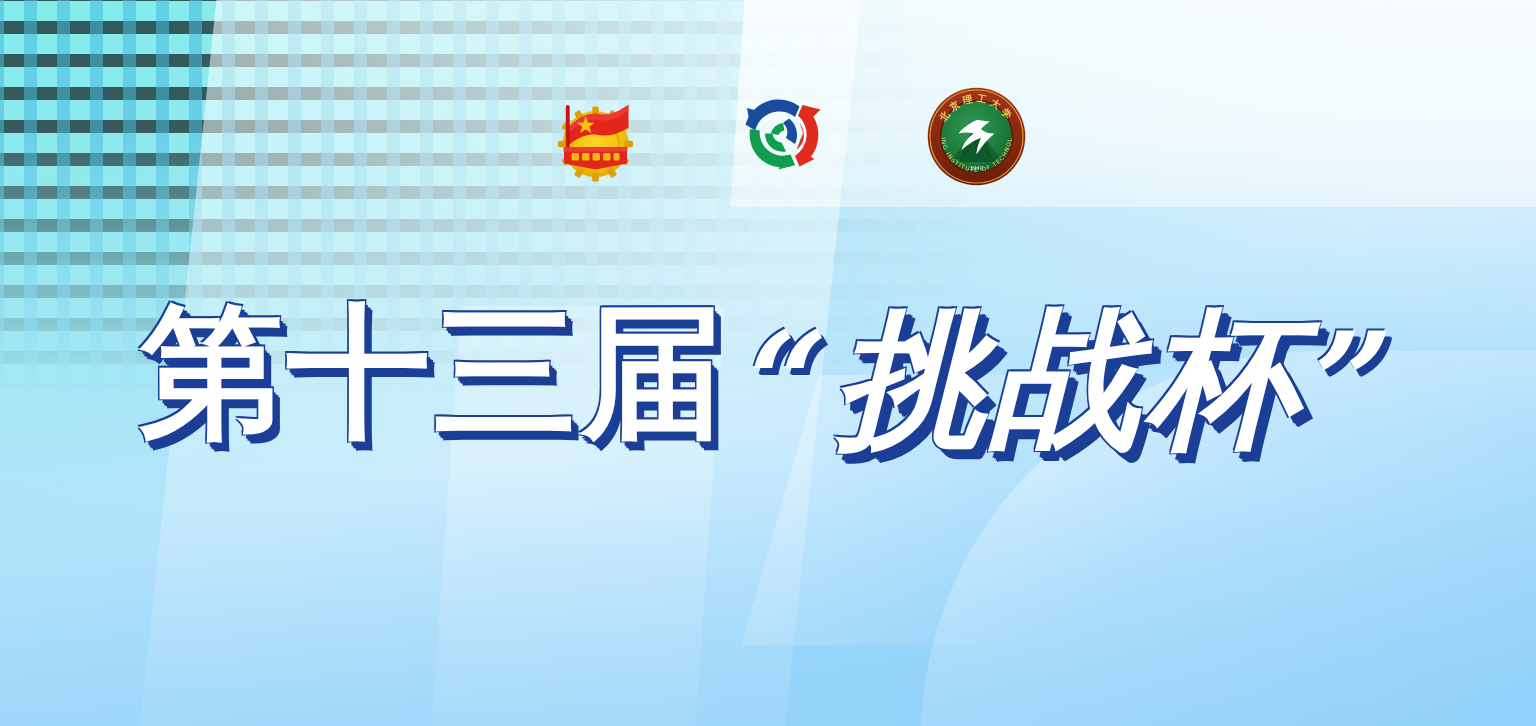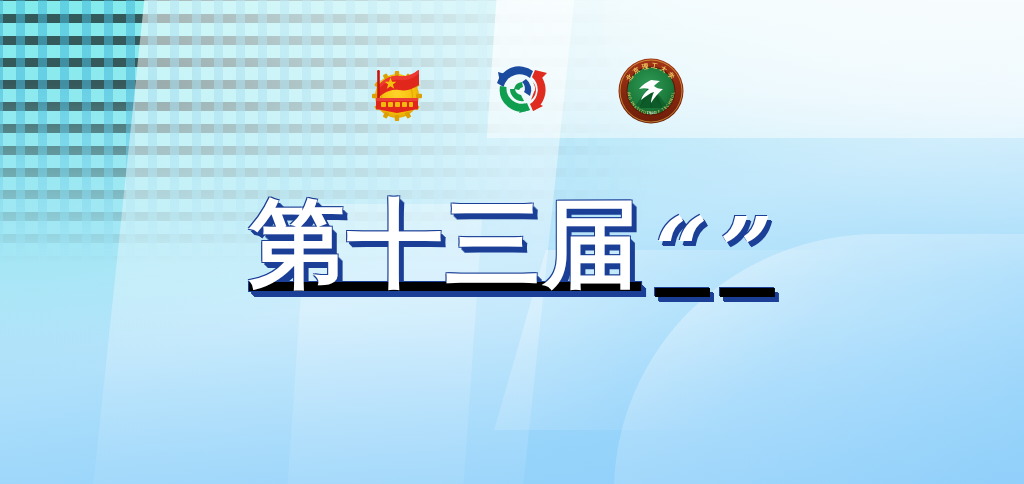--- a/index.html
+++ b/index.html
@@ -87,21 +87,21 @@
   
   #logo-row{
     position:absolute;left:366px;top:58px;
     display:flex;align-items:center;gap:58px;
   }
   .logo{position:relative;display:block;}
 
   
   #title-block{
     position:absolute;left:0;right:0;top:196px;
-    display:flex;flex-direction:column;align-items:center;text-decoration:underline;
+    display:flex;flex-direction:column;align-items:center;
   }
   .title-line{
     display:flex;align-items:baseline;justify-content:center;
     white-space:nowrap;
     color:#ffffff;
     line-height:1;
   }
   #title-line-1{font-size:96px;letter-spacing:2px;margin-bottom:6px;}
   #title-line-2{font-size:84px;letter-spacing:1px;}
   .cn-heavy{
@@ -274,18 +274,19 @@
         <text x="33" y="55.5" font-size="3.6" fill="#d9e8dc" text-anchor="middle" font-family="'DejaVu Sans','Liberation Sans',sans-serif">1940</text>
       </svg>
     </span>
   </div>
 
   <div id="title-block">
 
     <div class="title-line" id="title-line-1">
       <span class="cn-heavy" id="prefix-text">第十三届</span>
       <span class="quote-mark" id="quote-open">“</span>
+      <span class="cn-calli" id="challenge-cup-text">挑战杯</span>
       <span class="quote-mark" id="quote-close">”</span>
     </div>
 
   </div>
 
 </div>
 
 </body></html>

